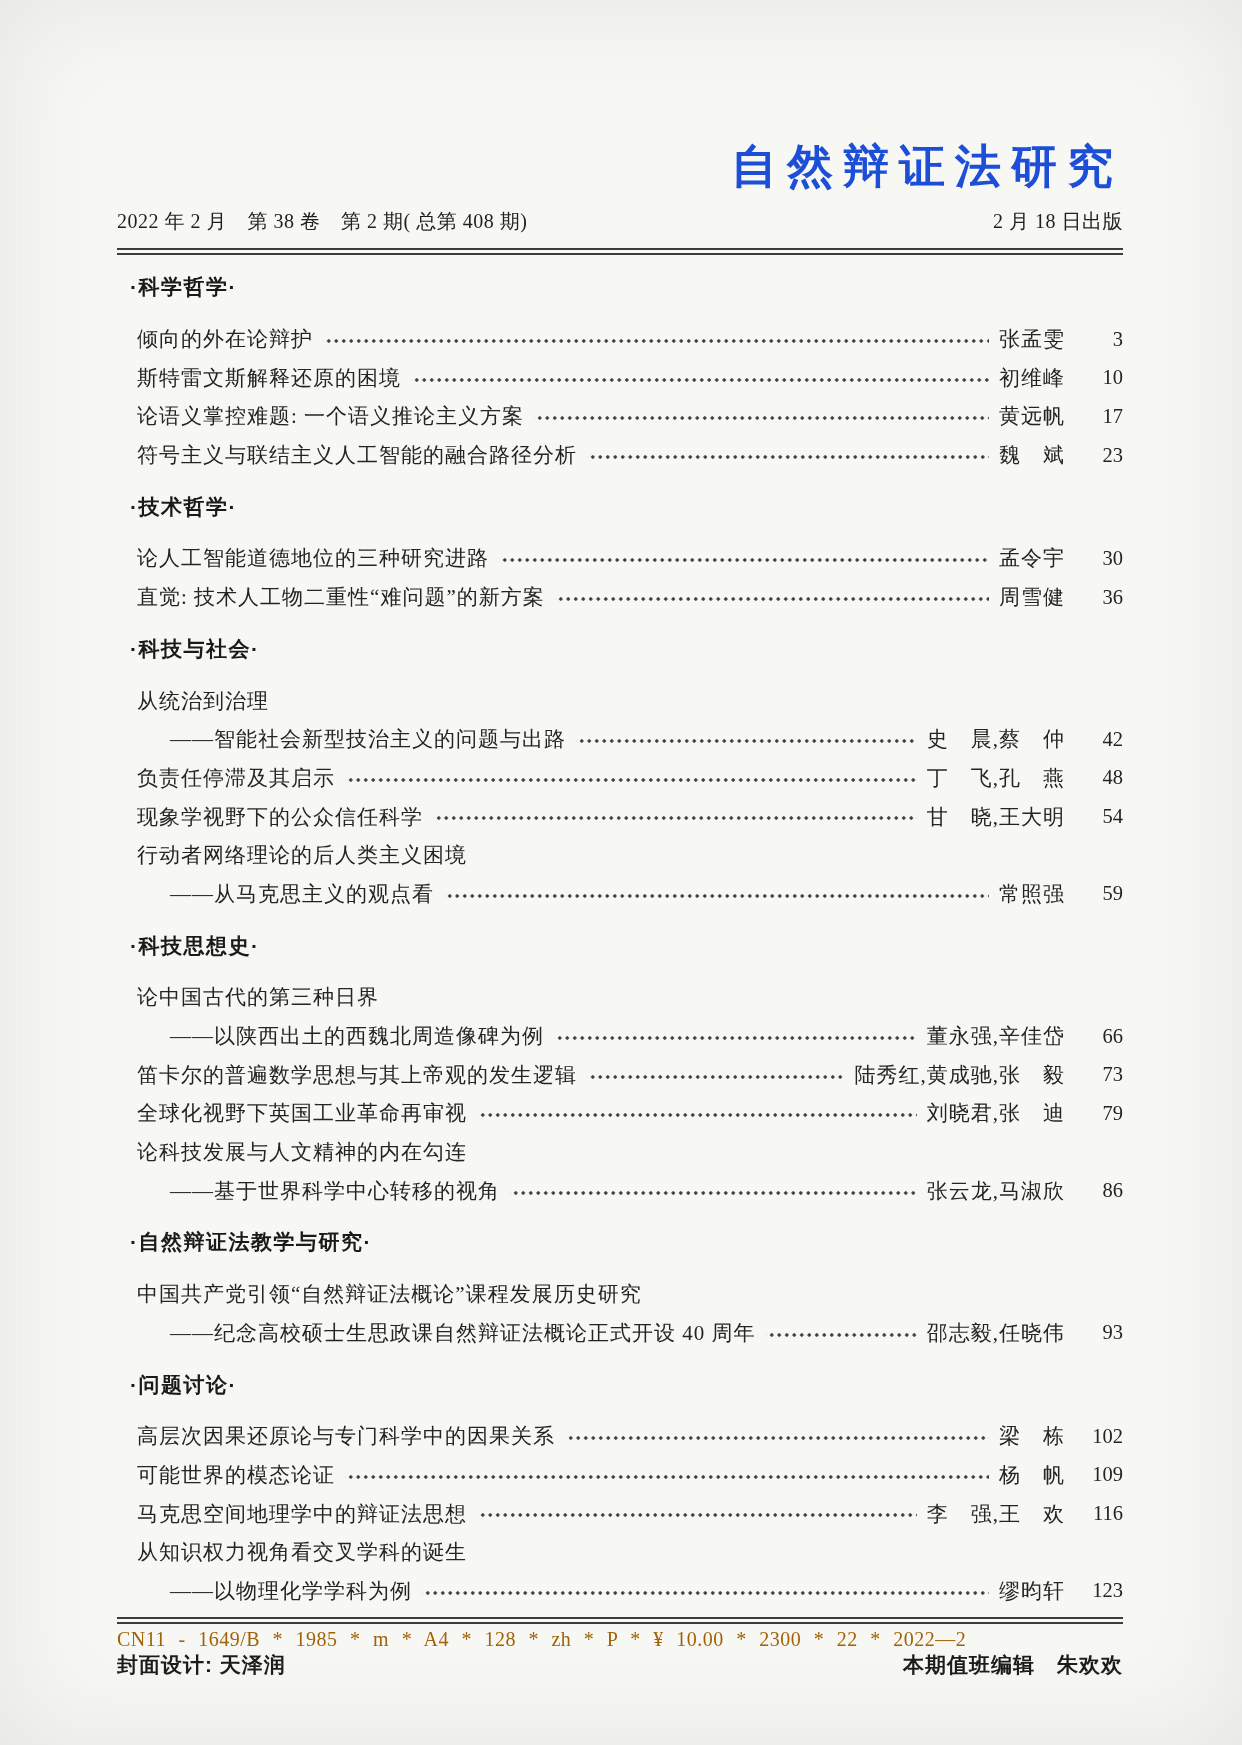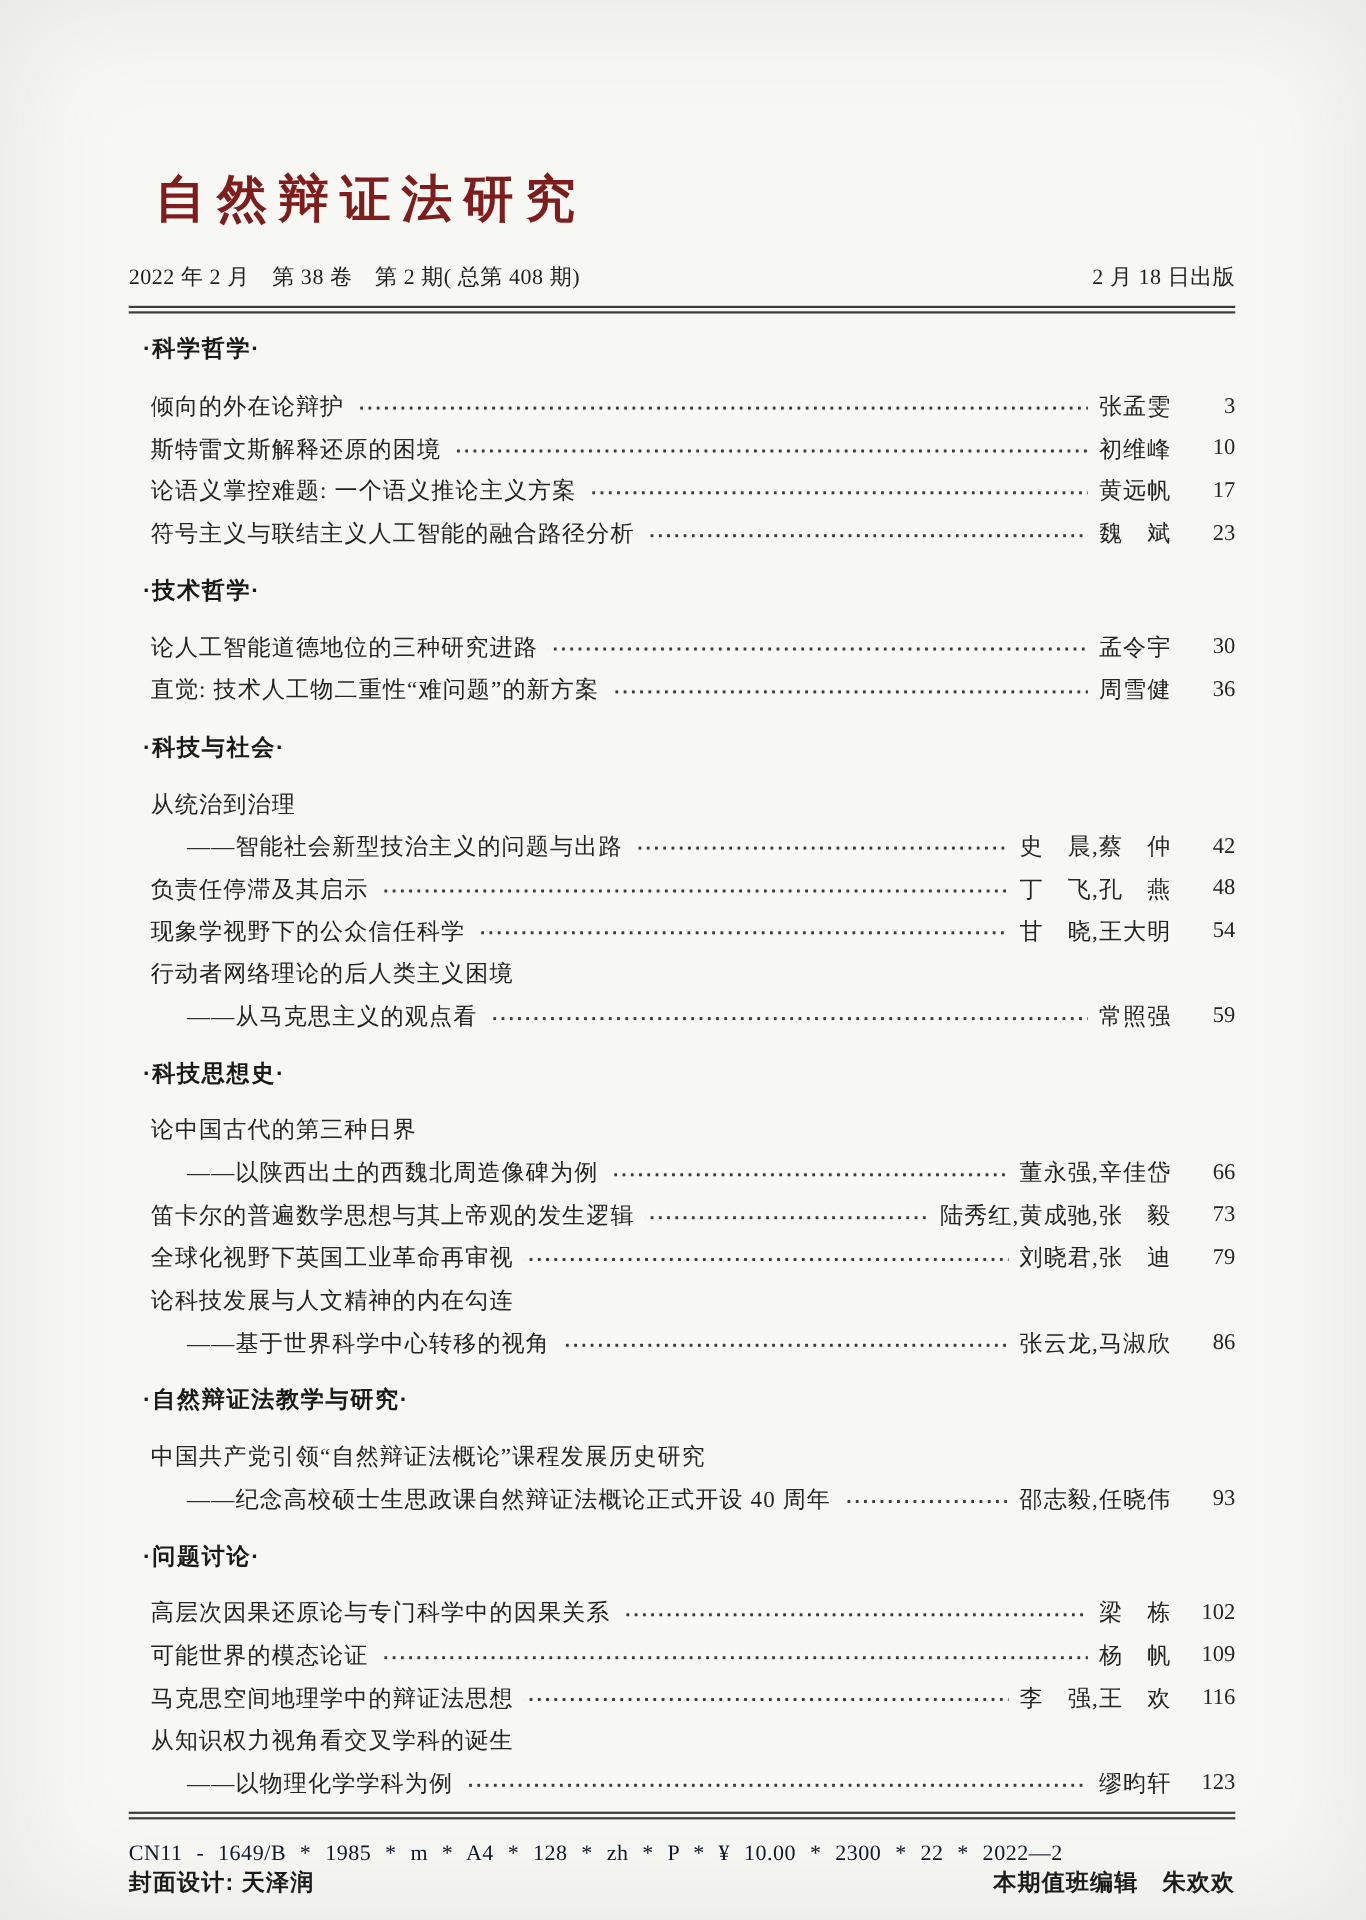--- a/index.html
+++ b/index.html
@@ -12,34 +12,34 @@
     position: relative;
     width: 1242px; height: 1745px;
     box-sizing: border-box;
     background: #f7f7f4;
     box-shadow: inset 0 0 110px rgba(80,80,75,0.10);
     color: #222;
     padding: 138px 119px 0 117px;
     overflow: hidden;
   }
   .journal-title {
-    margin: 14px;
-    text-align: left;
+    margin: 0;
+    text-align: right;
     font-size: 46px;
     font-weight: 700;
-    color: #7f1d1d;
+    color: #1d4ed8;
     letter-spacing: 10px;
     text-indent: 10px;
     line-height: 58px;
   }
   .issue-line {
     display: flex;
     justify-content: space-between;
     align-items: baseline;
-    margin-top: 28px;
+    margin-top: 12px;
     font-size: 20px;
     letter-spacing: 0.5px;
     color: #1f1f1f;
   }
   .double-rule {
     height: 3px;
     border-top: 2px solid #3c3c3c;
     border-bottom: 2px solid #3c3c3c;
   }
   .rule-top { margin-top: 13px; }
@@ -68,25 +68,25 @@
     height: 1.1em;
     margin: 0 10px;
     background-image: radial-gradient(circle, #3a3a3a 1.4px, rgba(0,0,0,0) 1.7px);
     background-size: 7.5px 7.5px;
     background-repeat: repeat-x;
     background-position: 2px 60%;
   }
   .authors { letter-spacing: 1px; margin-right: 16px; }
   .page-num { width: 42px; text-align: right; font-size: 20.5px; }
   .colophon-line {
-    margin-top: 20px;
+    margin-top: 4px;
     font-size: 20px;
     letter-spacing: 0.5px;
     word-spacing: 7px;
-    color: #0f172a;
+    color: #a16207;
   }
   .footer-row {
     display: flex;
     justify-content: space-between;
     font-family: "Liberation Sans", "DejaVu Sans", sans-serif;
     font-weight: 700;
     font-size: 21px;
     letter-spacing: 1px;
     color: #1c1c1c;
   }

